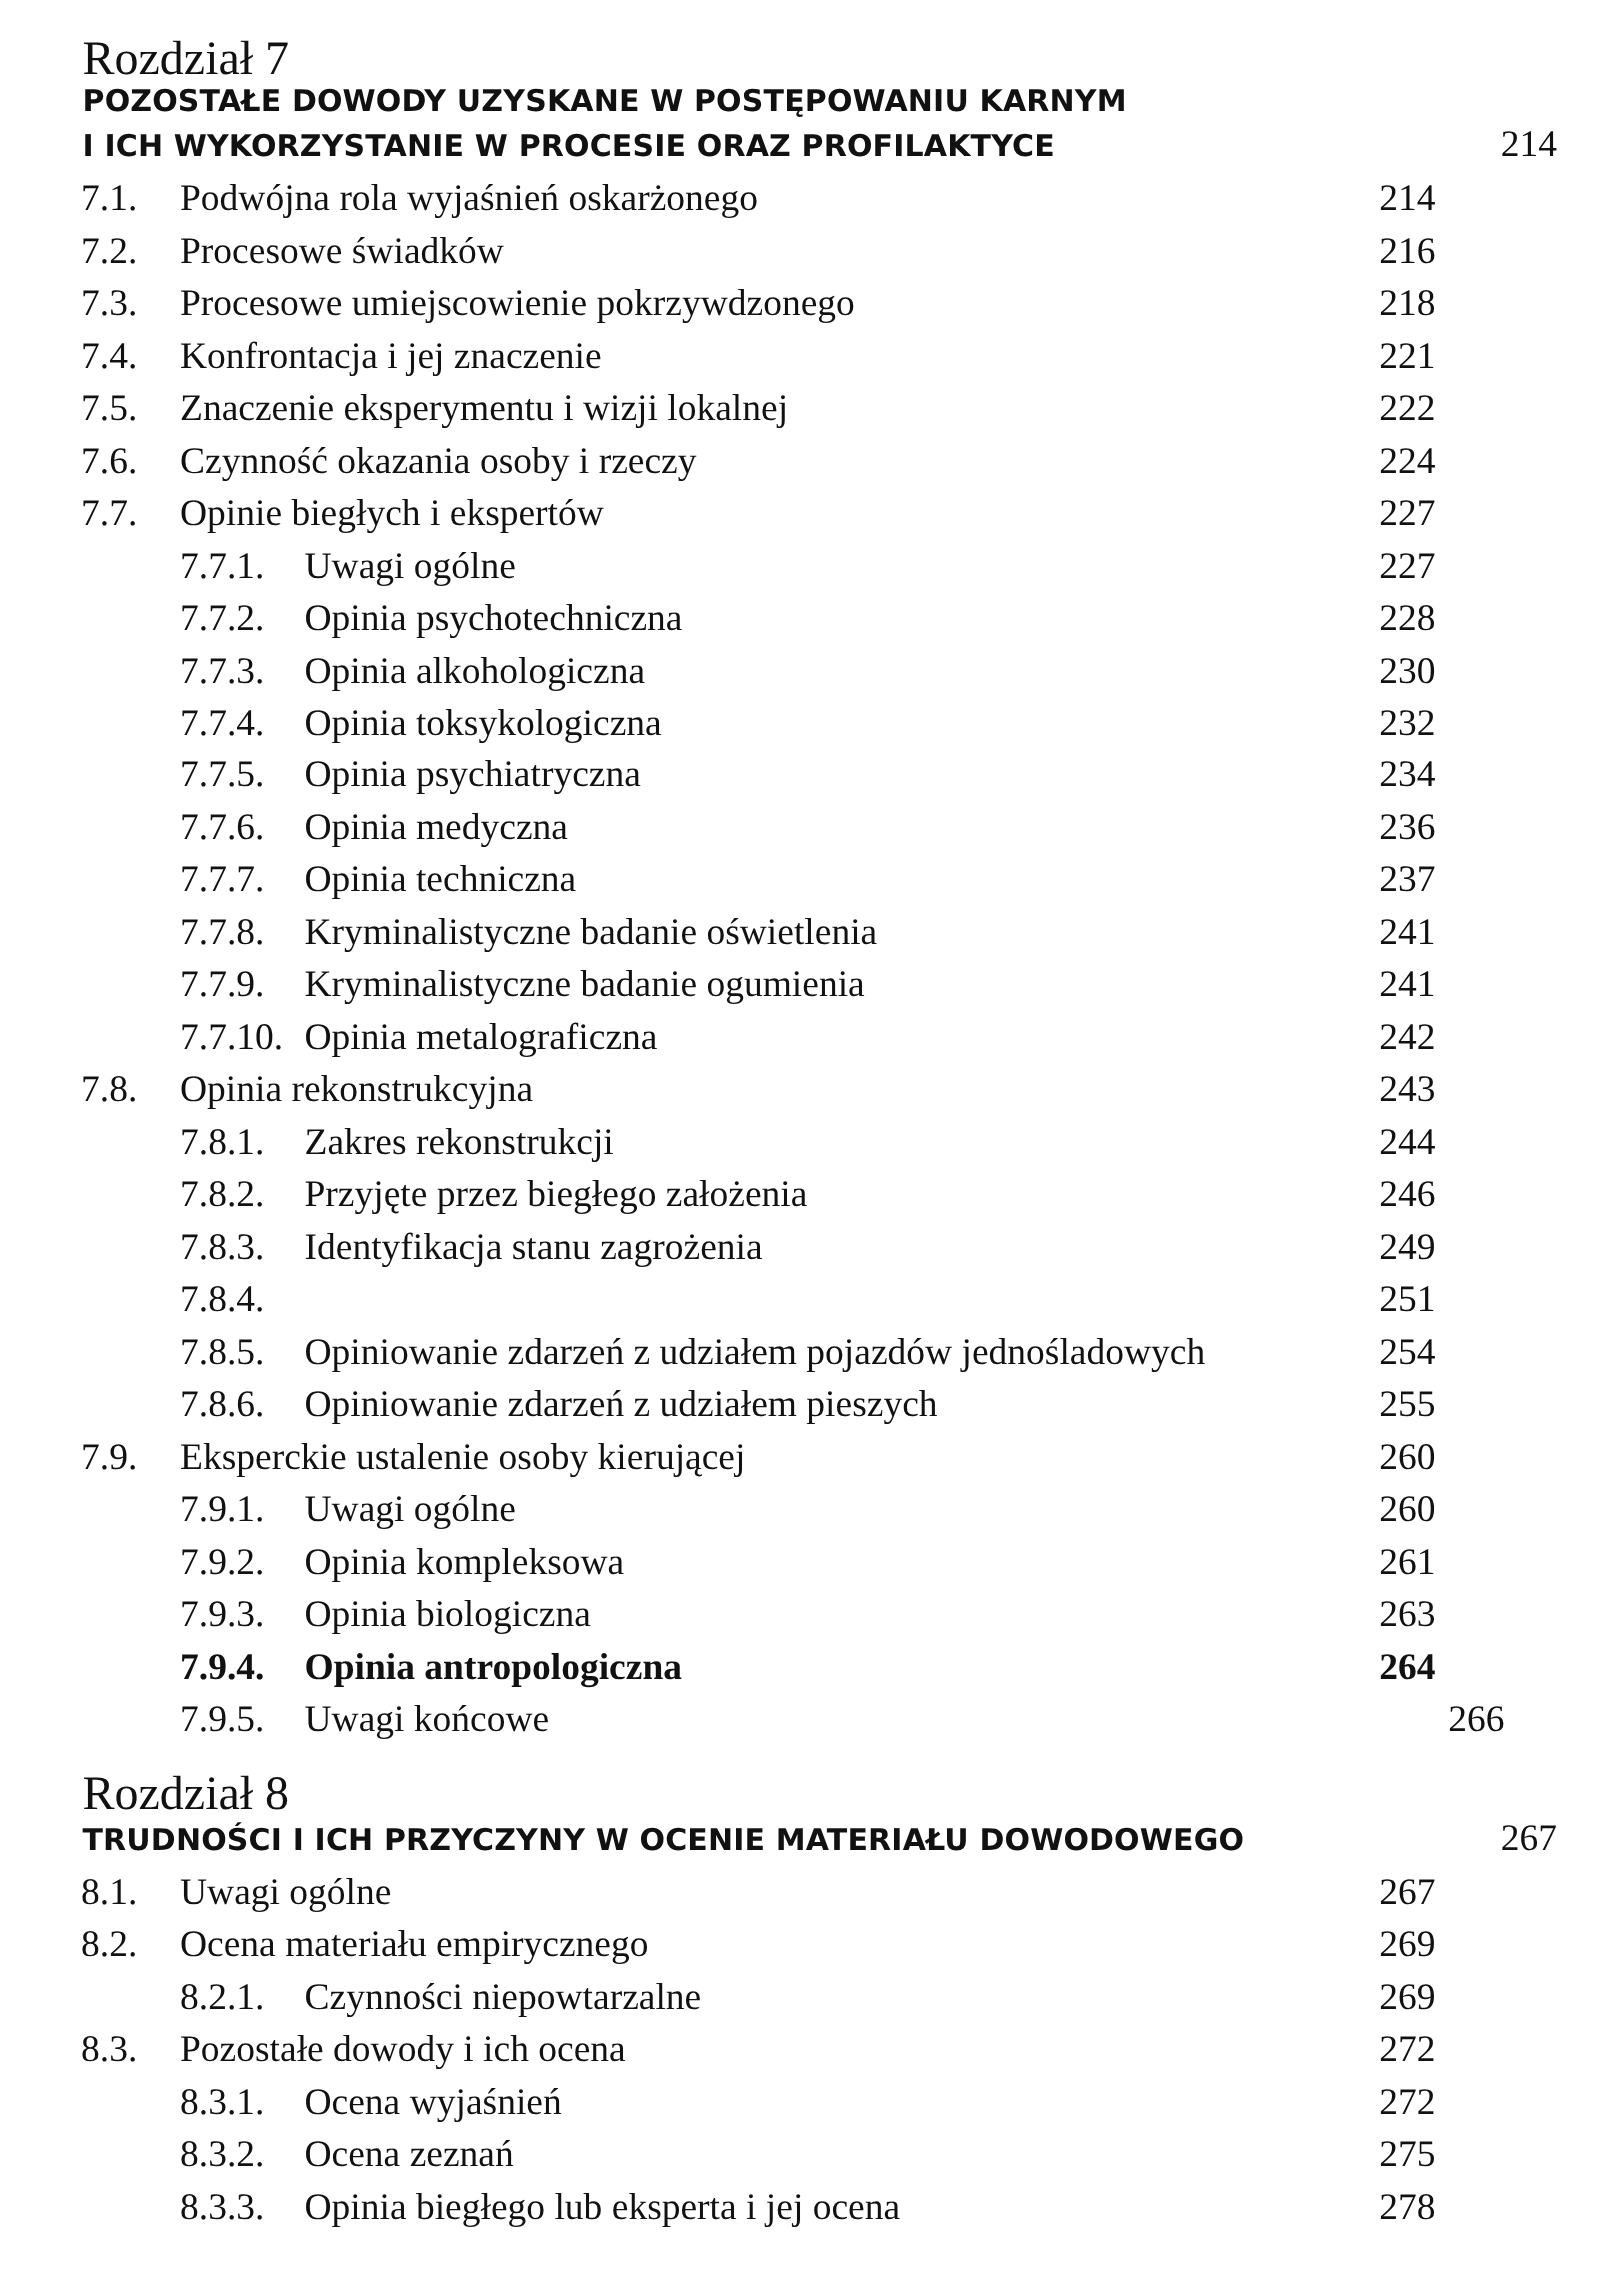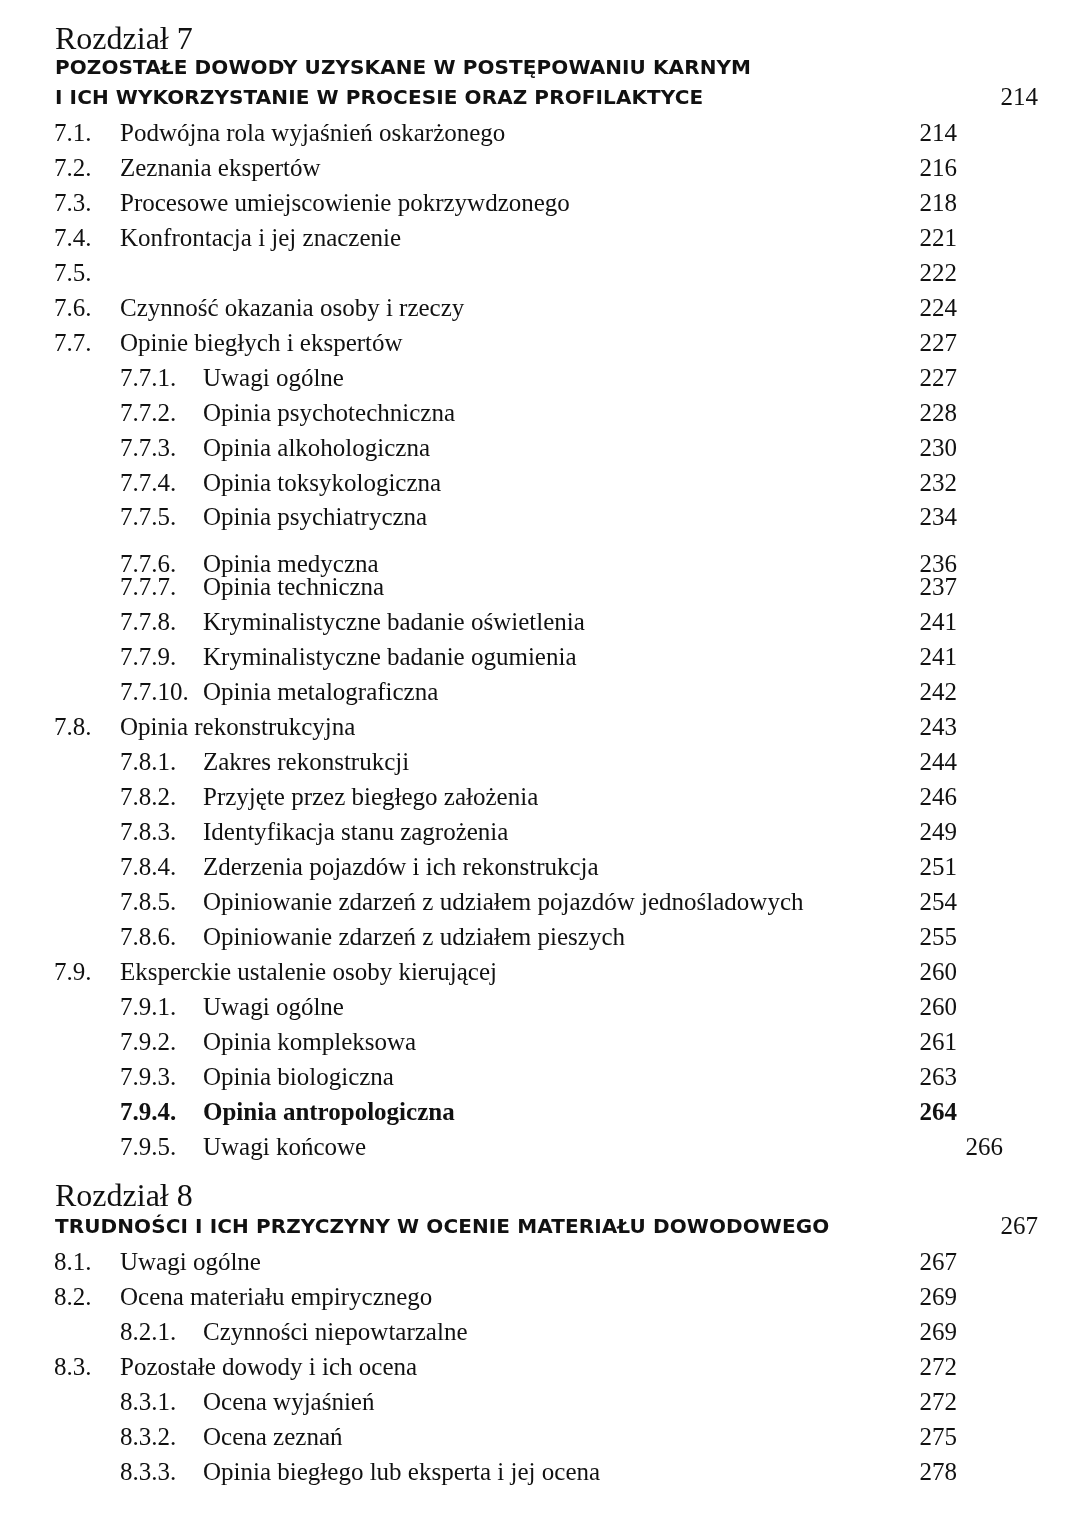--- a/index.html
+++ b/index.html
@@ -28,35 +28,36 @@
   <div class="tpg" style="top:82px;">214</div>
 
   <div id="ch7">
       <div class="row lvl1" style="top: 115px;">
         <span class="num">7.1.</span>
         <span class="title">Podwójna rola wyjaśnień oskarżonego</span>
         <span class="pg">214</span>
       </div>
       <div class="row lvl1" style="top: 149.95px;">
         <span class="num">7.2.</span>
-        <span class="title">Zeznania ekspertów</span>
+        <span class="title">Procesowe świadków</span>
         <span class="pg">216</span>
       </div>
       <div class="row lvl1" style="top: 184.9px;">
         <span class="num">7.3.</span>
         <span class="title">Procesowe umiejscowienie pokrzywdzonego</span>
         <span class="pg">218</span>
       </div>
       <div class="row lvl1" style="top: 219.85px;">
         <span class="num">7.4.</span>
         <span class="title">Konfrontacja i jej znaczenie</span>
         <span class="pg">221</span>
       </div>
       <div class="row lvl1" style="top: 254.8px;">
         <span class="num">7.5.</span>
+        <span class="title">Znaczenie eksperymentu i wizji lokalnej</span>
         <span class="pg">222</span>
       </div>
       <div class="row lvl1" style="top: 289.75px;">
         <span class="num">7.6.</span>
         <span class="title">Czynność okazania osoby i rzeczy</span>
         <span class="pg">224</span>
       </div>
       <div class="row lvl1" style="top: 324.7px;">
         <span class="num">7.7.</span>
         <span class="title">Opinie biegłych i ekspertów</span>
@@ -80,21 +81,21 @@
       <div class="row lvl2" style="top: 464.5px;">
         <span class="num">7.7.4.</span>
         <span class="title">Opinia toksykologiczna</span>
         <span class="pg">232</span>
       </div>
       <div class="row lvl2" style="top: 499.45px;">
         <span class="num">7.7.5.</span>
         <span class="title">Opinia psychiatryczna</span>
         <span class="pg">234</span>
       </div>
-      <div class="row lvl2" style="top: 534.4px; margin-top: 12px;">
+      <div class="row lvl2" style="top: 534.4px;">
         <span class="num">7.7.6.</span>
         <span class="title">Opinia medyczna</span>
         <span class="pg">236</span>
       </div>
       <div class="row lvl2" style="top: 569.35px;">
         <span class="num">7.7.7.</span>
         <span class="title">Opinia techniczna</span>
         <span class="pg">237</span>
       </div>
       <div class="row lvl2" style="top: 604.3px;">
@@ -127,21 +128,20 @@
         <span class="title">Przyjęte przez biegłego założenia</span>
         <span class="pg">246</span>
       </div>
       <div class="row lvl2" style="top: 814px;">
         <span class="num">7.8.3.</span>
         <span class="title">Identyfikacja stanu zagrożenia</span>
         <span class="pg">249</span>
       </div>
       <div class="row lvl2" style="top: 848.95px;">
         <span class="num">7.8.4.</span>
-        <span class="title">Zderzenia pojazdów i ich rekonstrukcja</span>
         <span class="pg">251</span>
       </div>
       <div class="row lvl2" style="top: 883.9px;">
         <span class="num">7.8.5.</span>
         <span class="title">Opiniowanie zdarzeń z udziałem pojazdów jednośladowych</span>
         <span class="pg">254</span>
       </div>
       <div class="row lvl2" style="top: 918.85px;">
         <span class="num">7.8.6.</span>
         <span class="title">Opiniowanie zdarzeń z udziałem pieszych</span>

